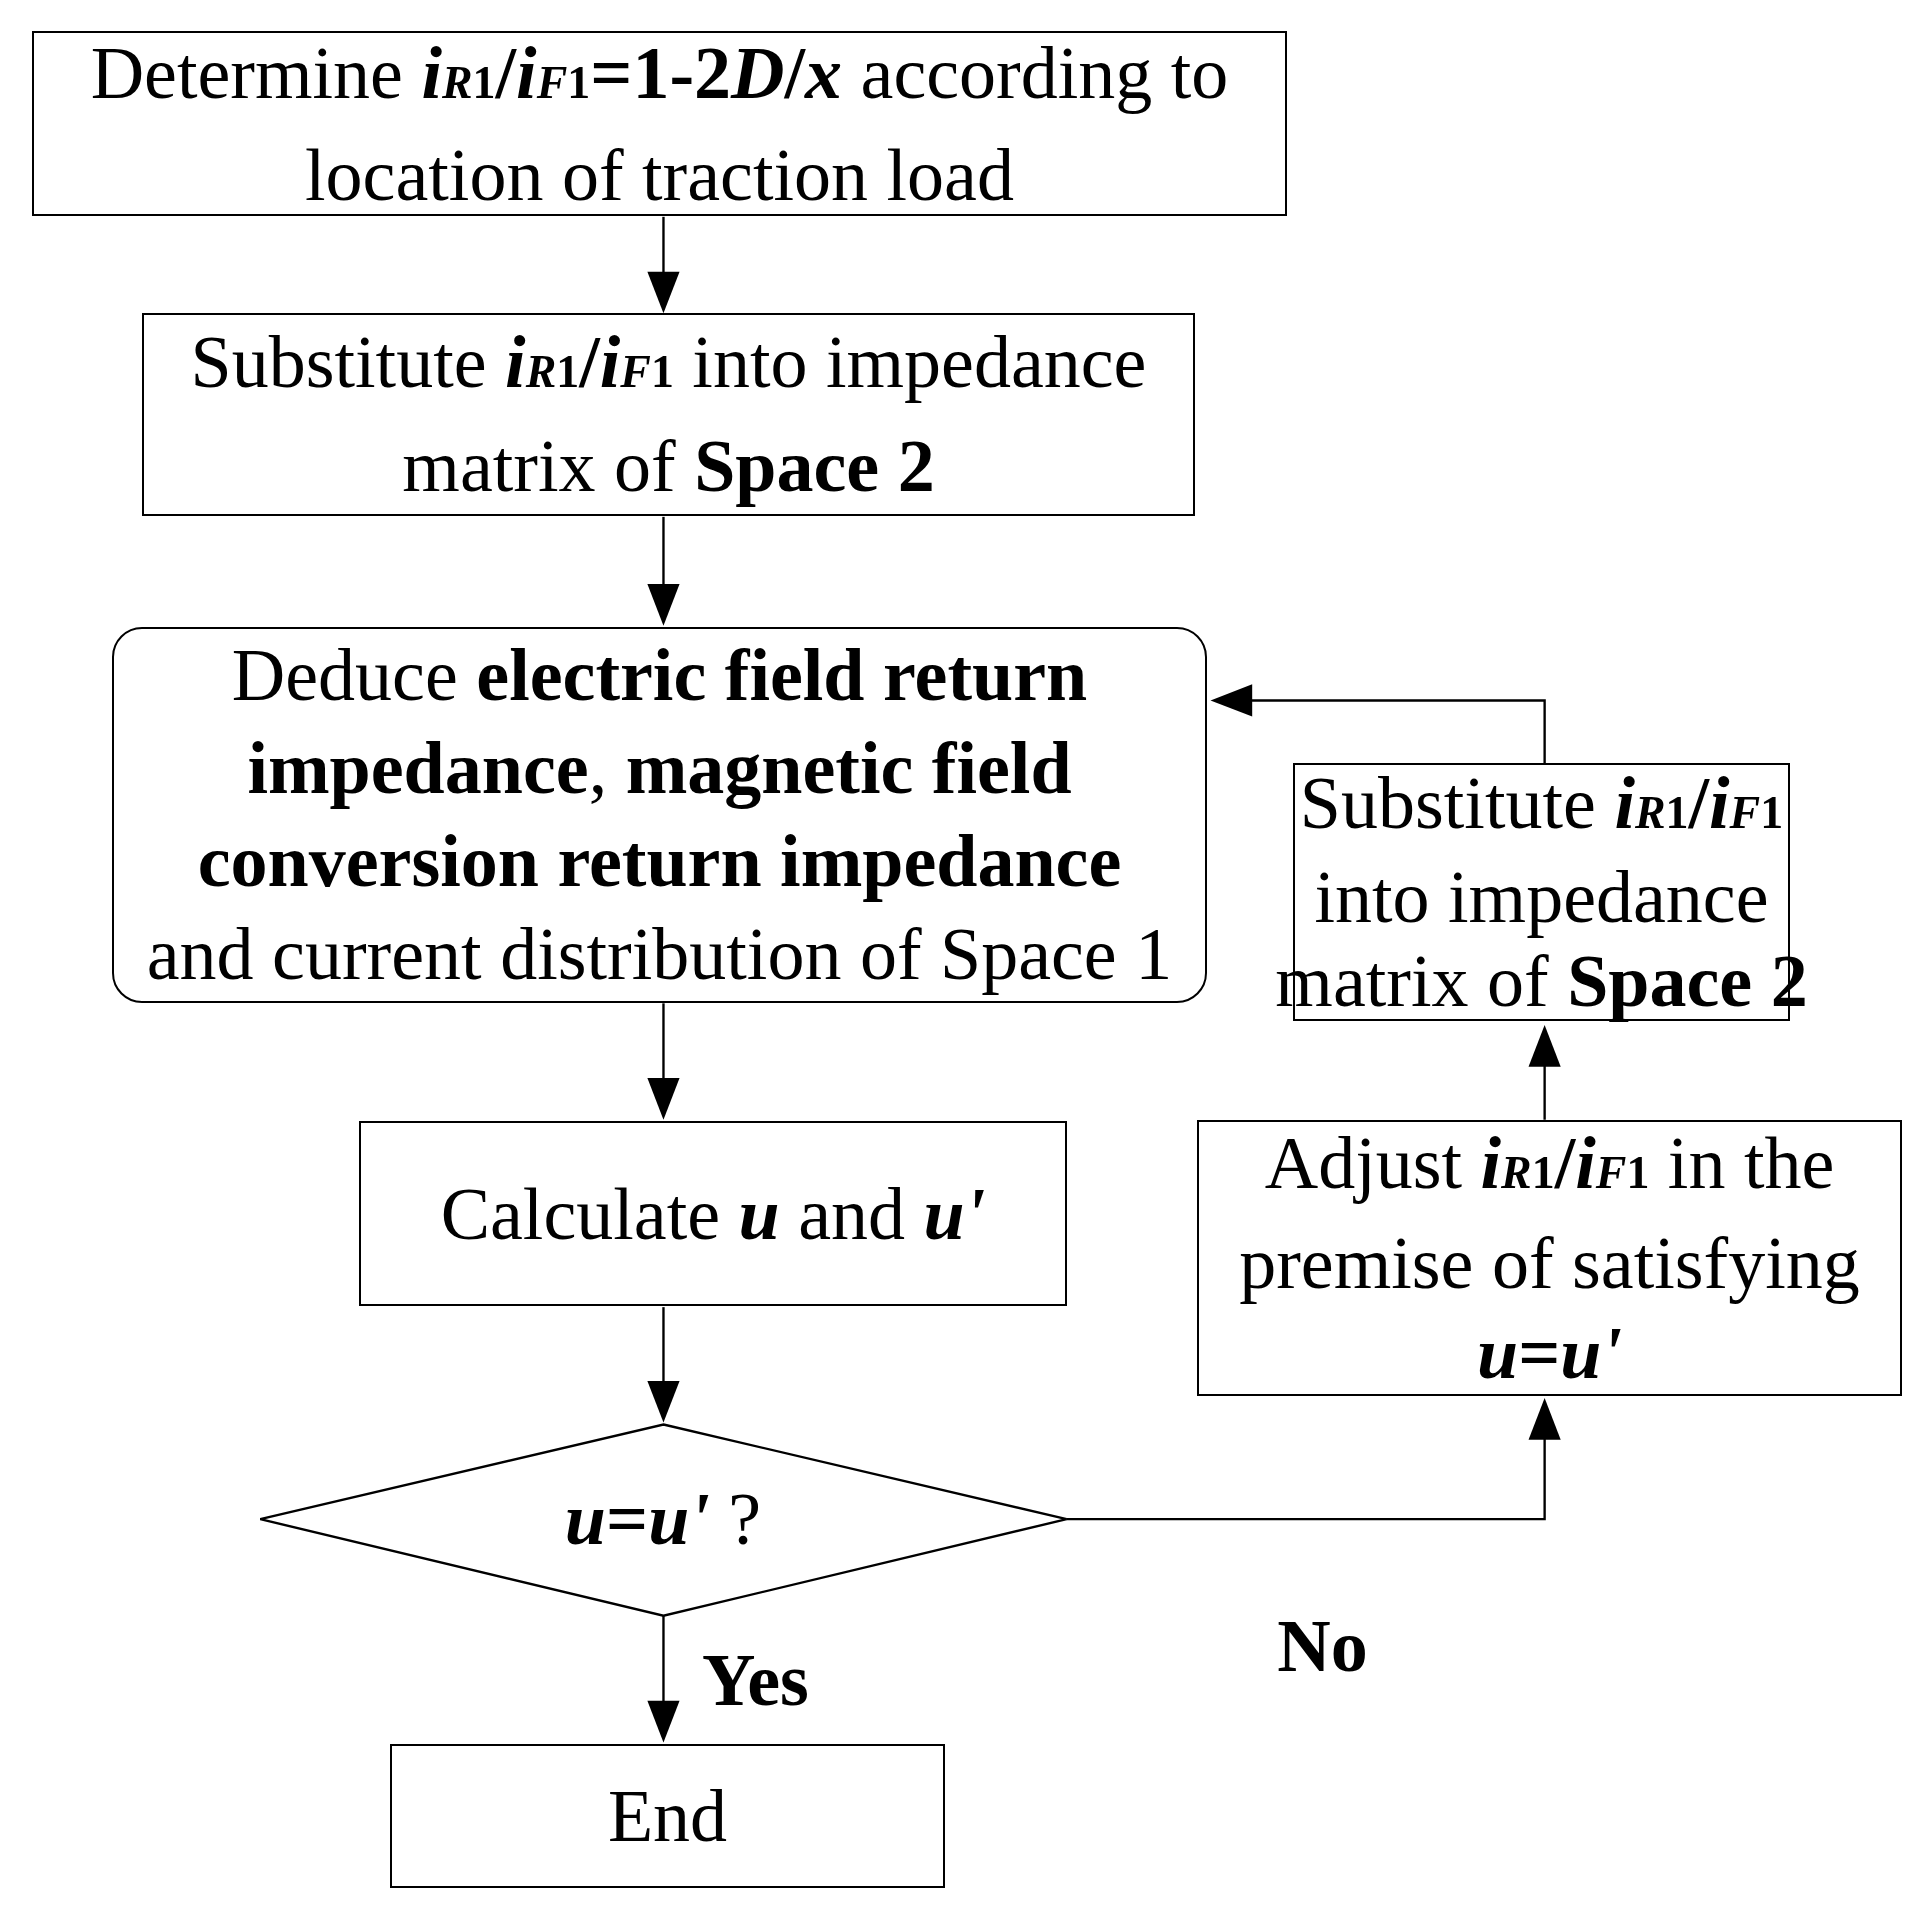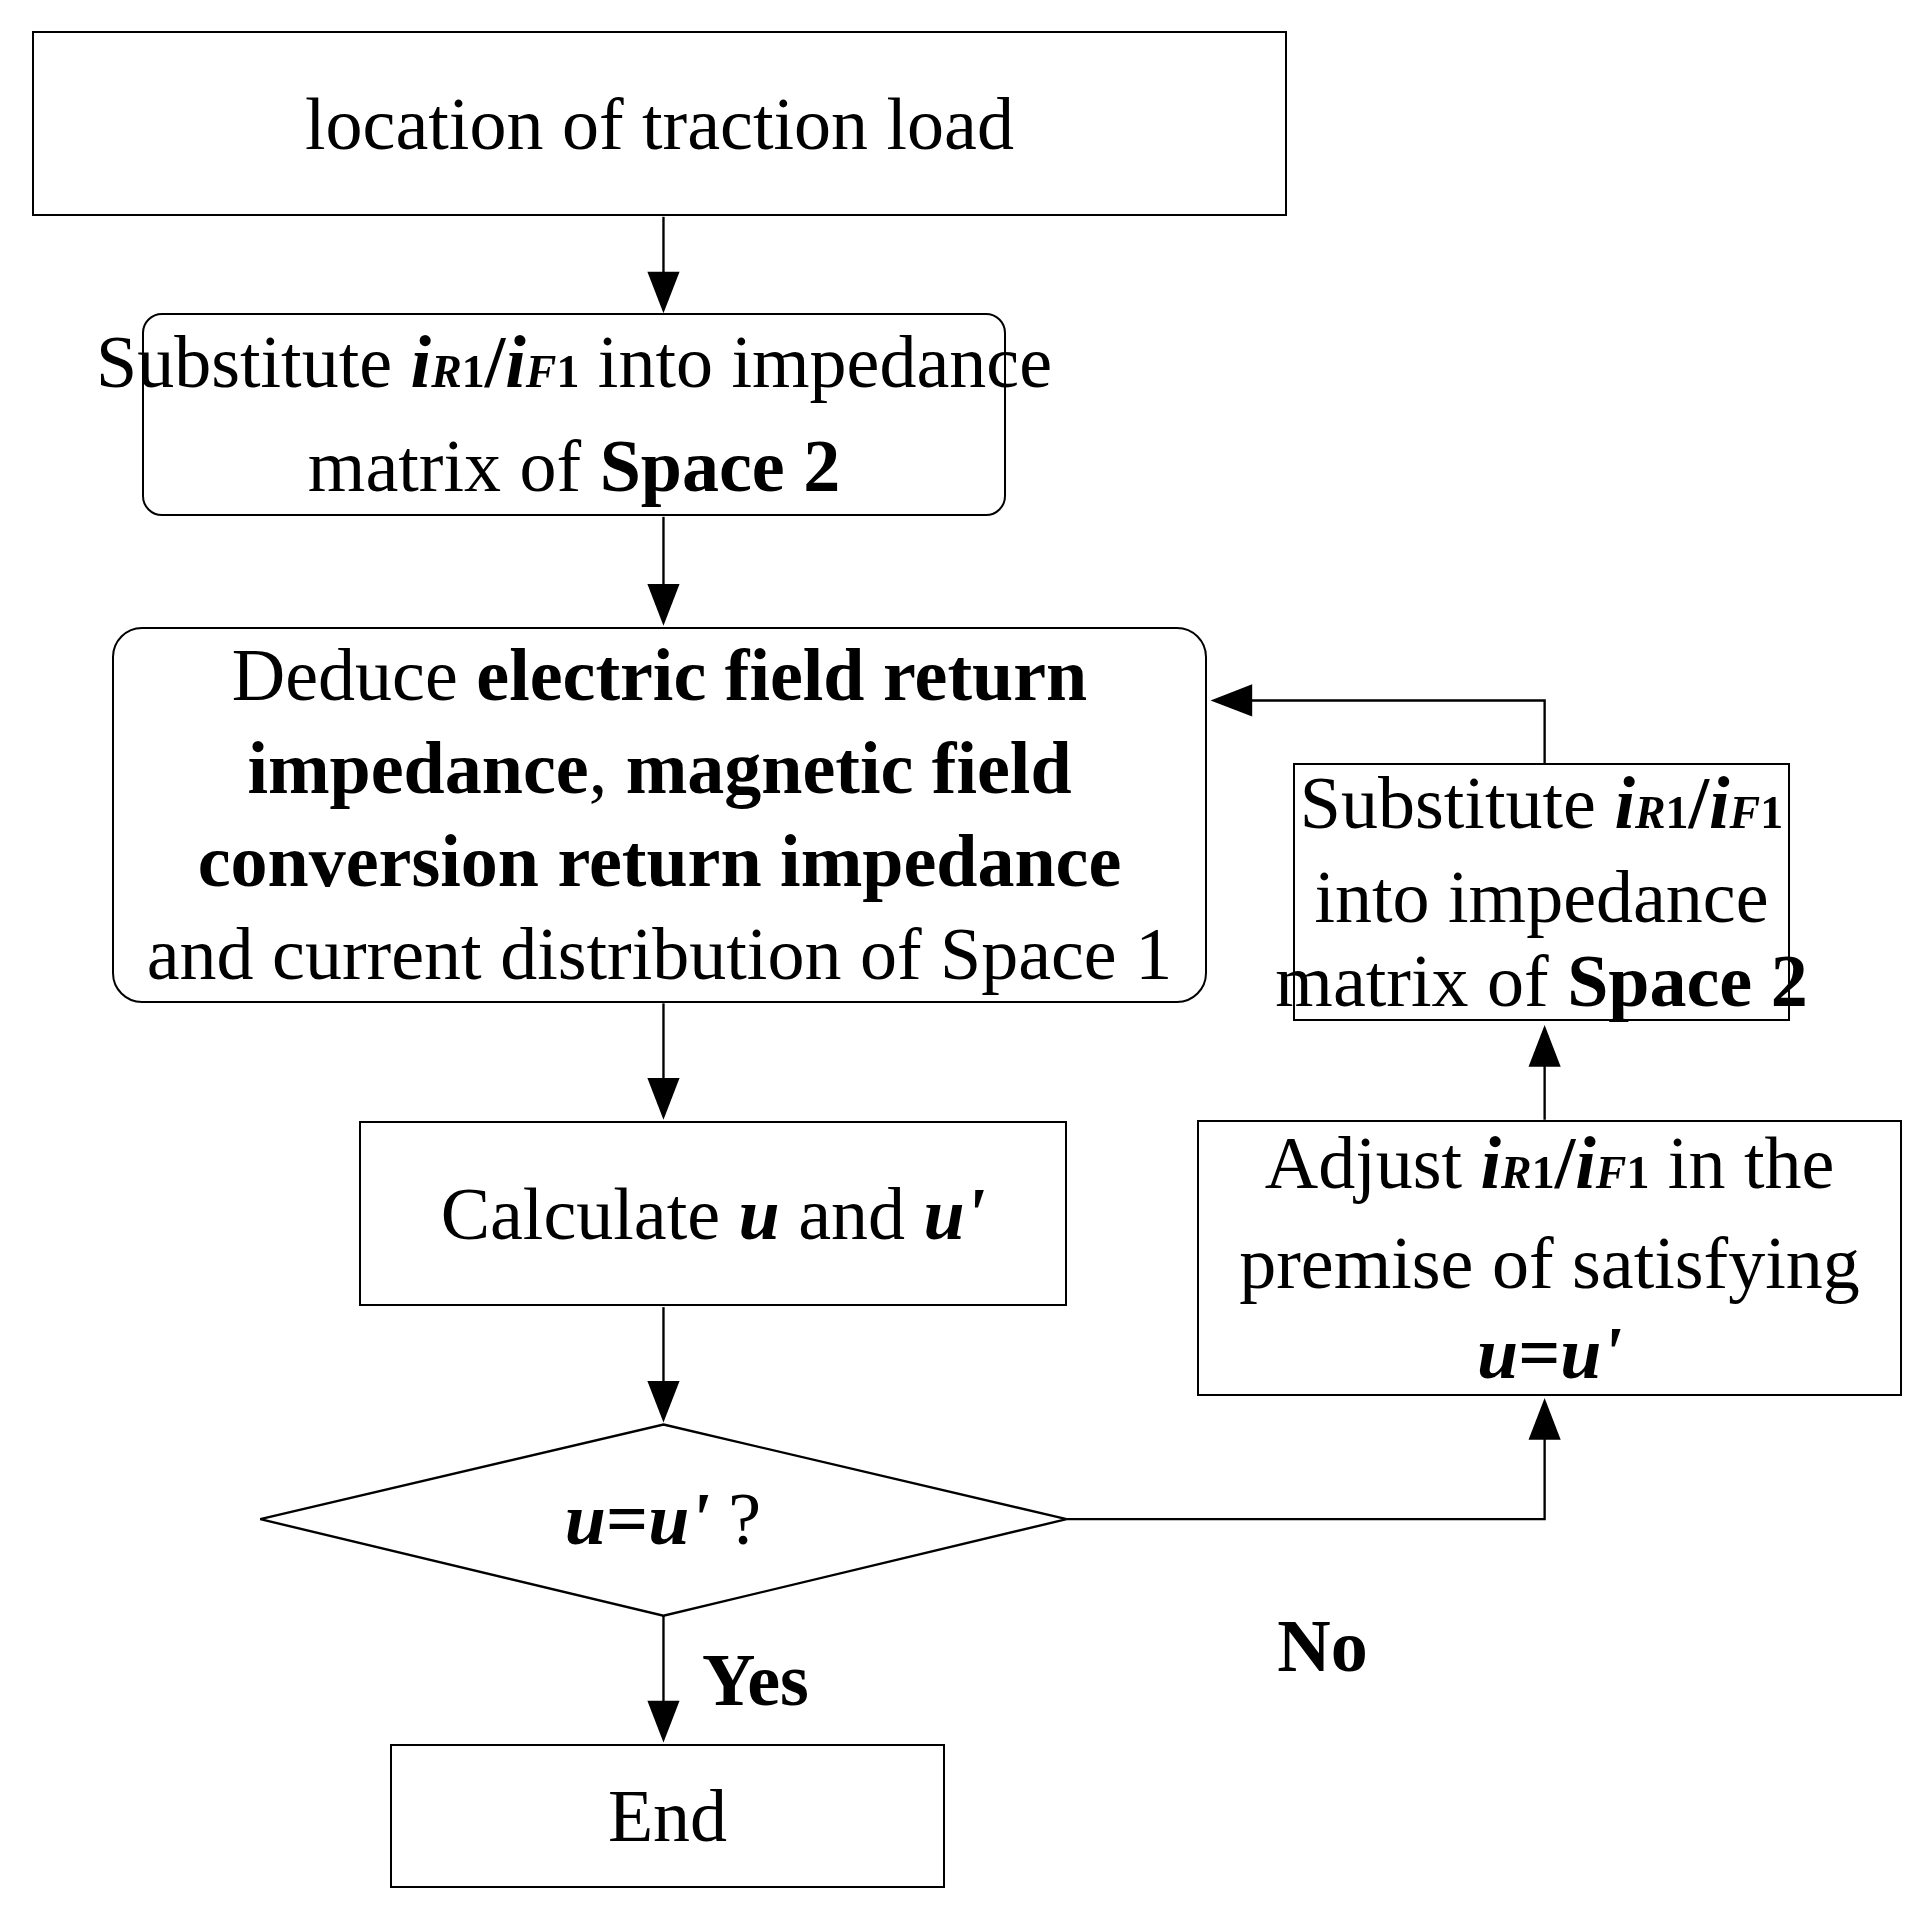--- a/index.html
+++ b/index.html
@@ -66,24 +66,25 @@
     <polygon points="1615,1521 1649,1521 1632,1477" fill="#000000"></polygon>
 
     <line x1="1632" y1="1183" x2="1632" y2="1125" stroke="#000000" stroke-width="2.5"></line>
     <polygon points="1615,1127 1649,1127 1632,1083" fill="#000000"></polygon>
 
     <polyline points="1632,806 1632,740 1321,740" fill="none" stroke="#000000" stroke-width="2.5"></polyline>
     <polygon points="1323,723 1323,757 1279,740" fill="#000000"></polygon>
   </svg>
 
   <div class="node" style="left:32px;top:31px;width:1255px;height:185px;">
+    <div class="tline"><span>Determine </span><span class="bi">i</span><span class="s">R</span><span class="s1">1</span><span class="b">/</span><span class="bi">i</span><span class="s">F</span><span class="s1">1</span><span class="b">=1-2</span><span class="bi">D</span><span class="b">/</span><span class="bi">x</span><span> according to</span></div>
     <div class="tline"><span>location of traction load</span></div>
   </div>
 
-  <div class="node lh100" style="left:142px;top:313px;width:864px;height:203px;border-radius:20px;">
+  <div class="node lh100" style="left:142px;top:313px;width:1053px;height:203px;">
     <div class="tline"><span>Substitute </span><span class="bi">i</span><span class="s">R</span><span class="s1">1</span><span class="b">/</span><span class="bi">i</span><span class="s">F</span><span class="s1">1</span><span> into impedance</span></div>
     <div class="tline"><span>matrix of </span><span class="b">Space 2</span></div>
   </div>
 
   <div class="node lh98" style="left:112px;top:627px;width:1095px;height:376px;border-radius:30px;">
     <div class="tline"><span>Deduce </span><span class="b">electric field return</span></div>
     <div class="tline"><span class="b">impedance</span><span>, </span><span class="b">magnetic field</span></div>
     <div class="tline"><span class="b">conversion return impedance</span></div>
     <div class="tline"><span>and current distribution of Space 1</span></div>
   </div>

